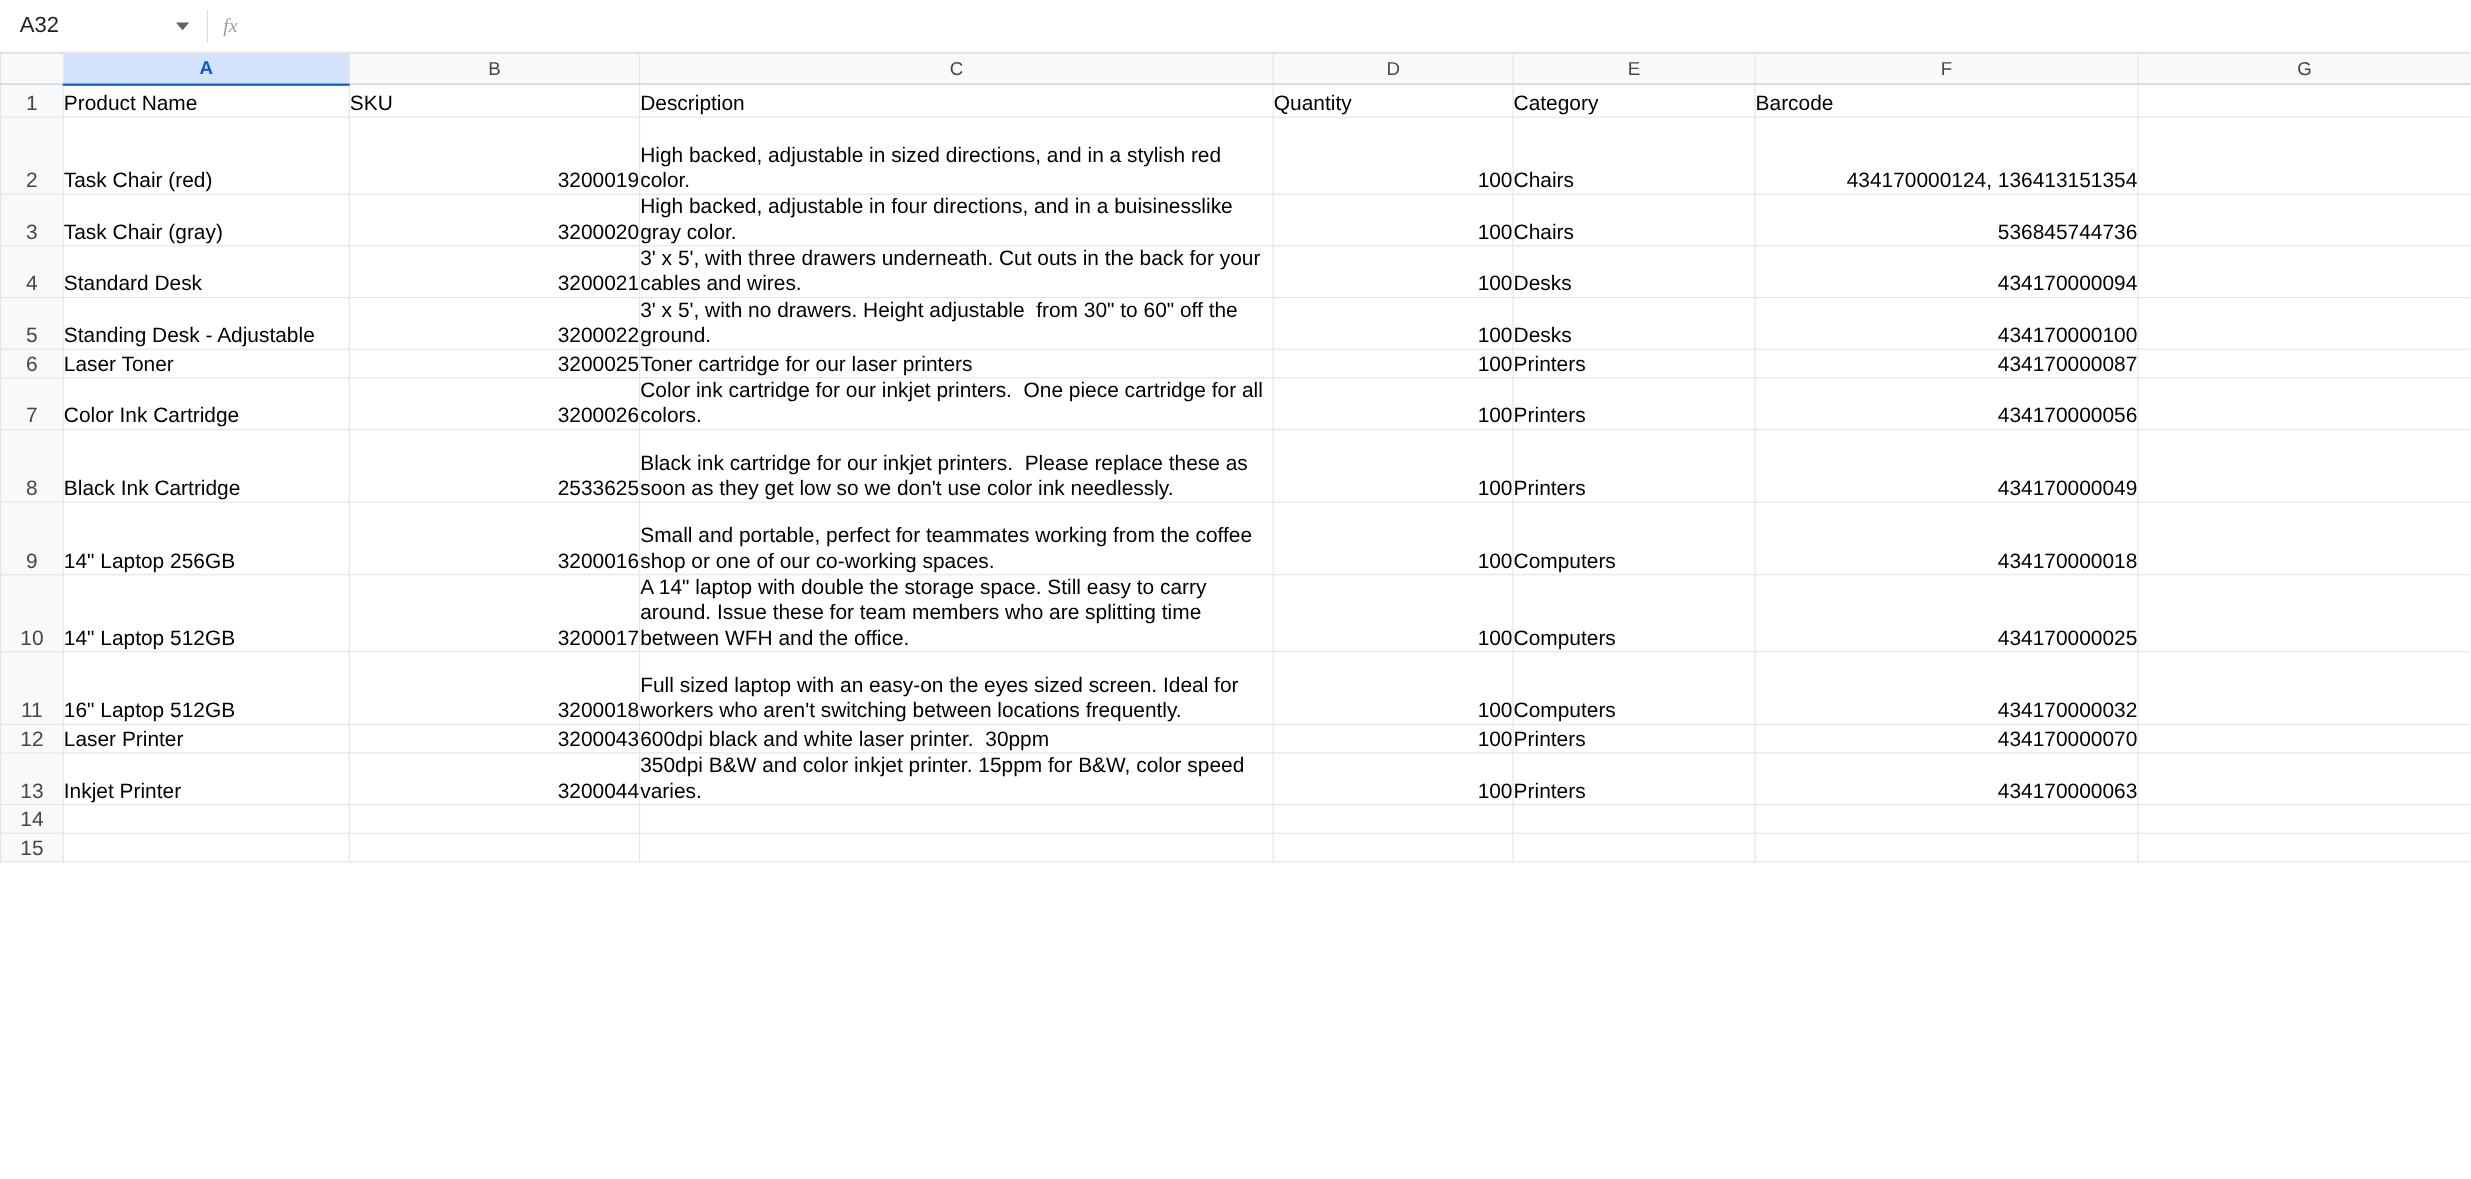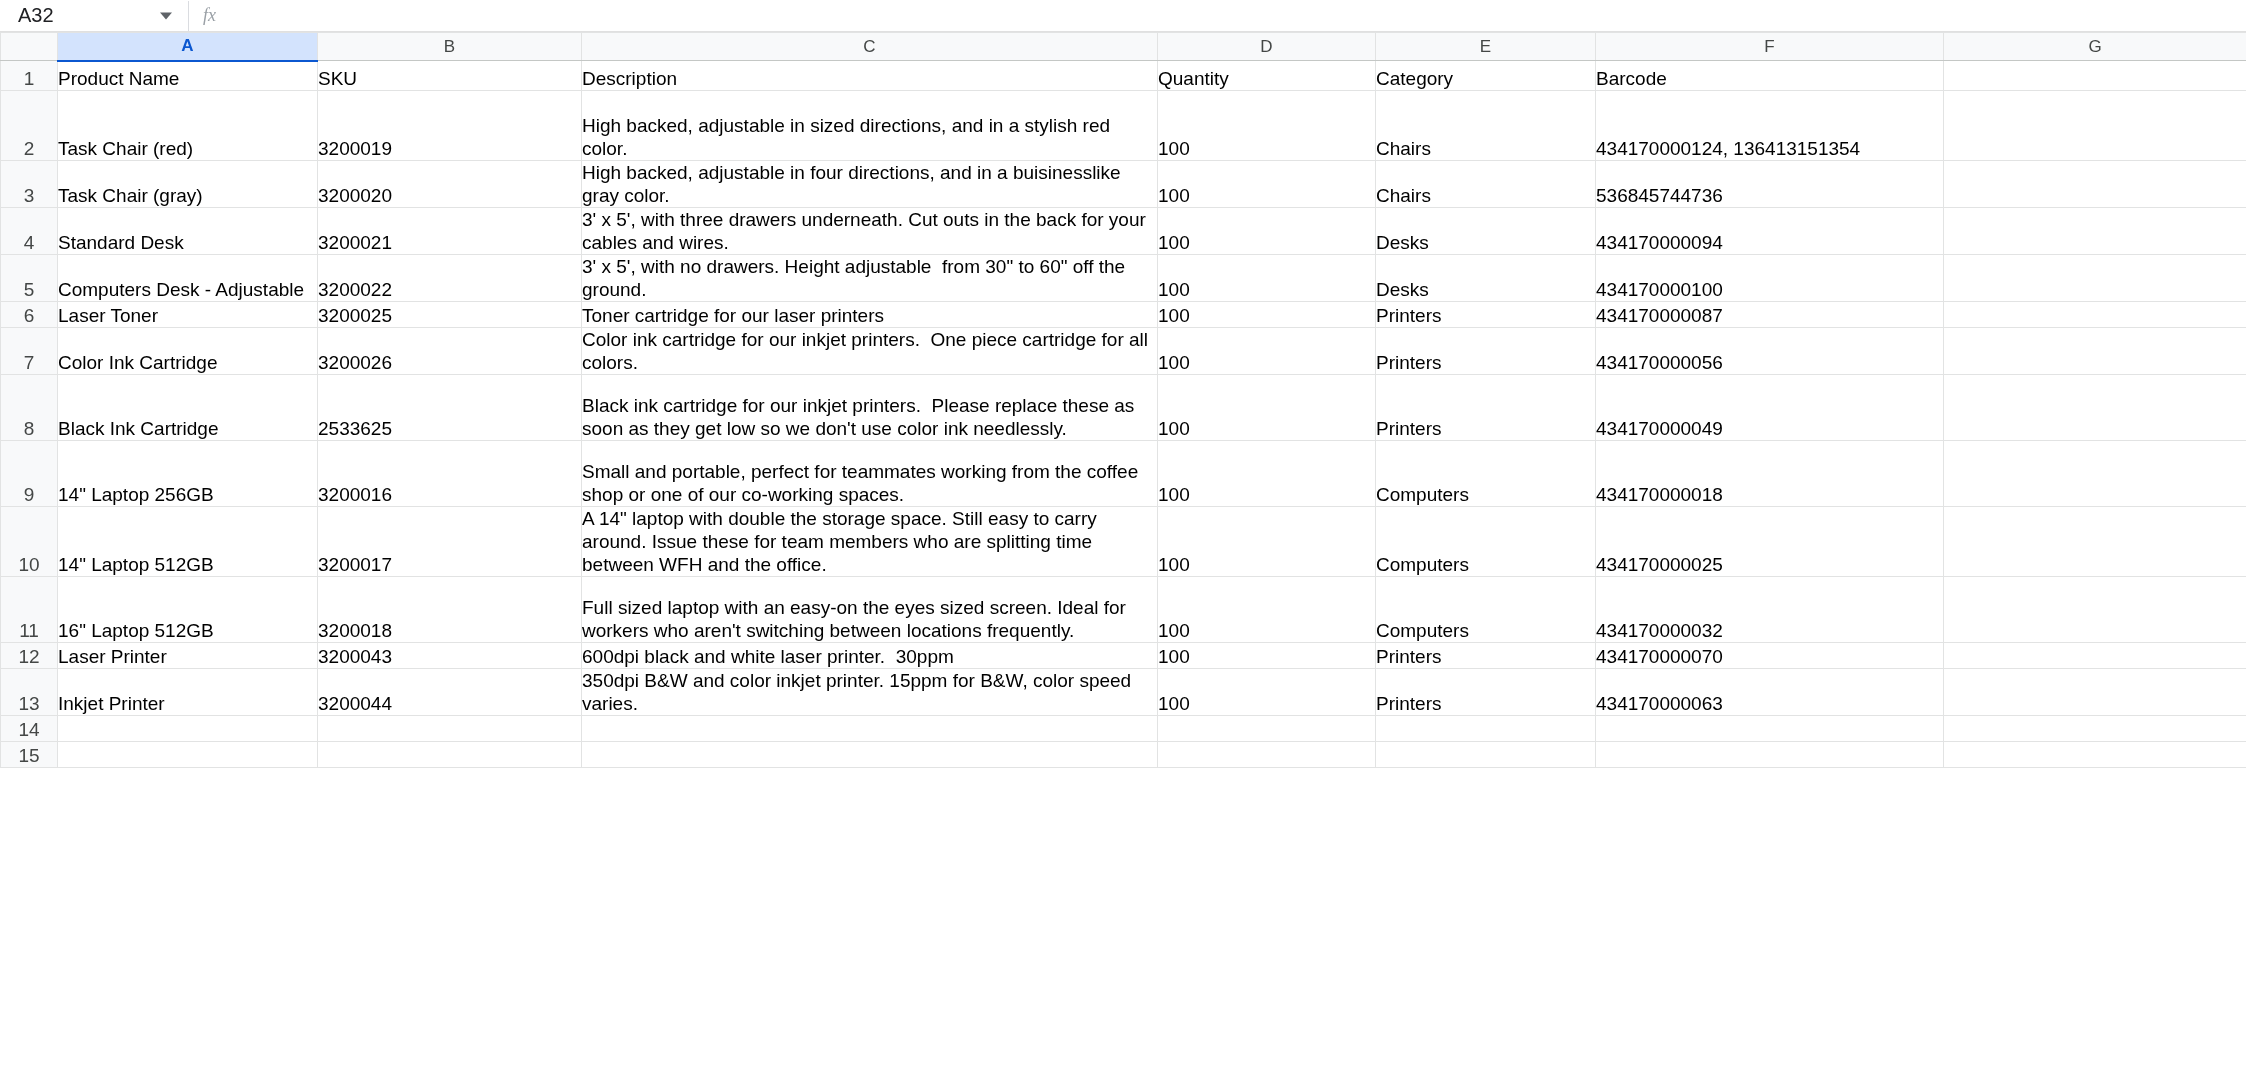--- a/index.html
+++ b/index.html
@@ -12,21 +12,21 @@
   body {
     width: 2246px;
     height: 1072px;
     overflow: hidden;
     color: #000000;
     -webkit-font-smoothing: antialiased;
   }
 
   
   #formula-bar {
-    height: 32px;
+    height: 48px;
     display: flex;
     align-items: center;
     background: #ffffff;
     border-bottom: 1px solid #e0e0e0;
     padding: 0 0 0 10px;
   }
   #namebox {
     width: 172px;
     height: 34px;
     display: flex;
@@ -128,21 +128,21 @@
     border: 1px solid #e2e3e3;
     border-right: 1px solid #c4c7c5;
   }
 
   td.cell {
     padding: 2px 6px 4px 6px;
     line-height: 23px;
     white-space: pre-wrap;
     word-wrap: break-word;
   }
-  td.num { text-align: left; }
+  td.num { text-align: right; }
   td.txt { text-align: left; }
 
   
   col.c-rh { width: 57px; }
   col.c-a  { width: 260px; }
   col.c-b  { width: 264px; }
   col.c-c  { width: 576px; }
   col.c-d  { width: 218px; }
   col.c-e  { width: 220px; }
   col.c-f  { width: 348px; }
@@ -221,21 +221,21 @@
           <td class="cell txt">Standard Desk</td>
           <td class="cell num">3200021</td>
           <td class="cell txt">3' x 5', with three drawers underneath. Cut outs in the back for your cables and wires.</td>
           <td class="cell num">100</td>
           <td class="cell txt">Desks</td>
           <td class="cell num">434170000094</td>
           <td class="cell txt"></td>
         </tr>
         <tr style="height: 47px;">
           <td class="rowhdr">5</td>
-          <td class="cell txt">Computers Desk - Adjustable</td>
+          <td class="cell txt">Standing Desk - Adjustable</td>
           <td class="cell num">3200022</td>
           <td class="cell txt">3' x 5', with no drawers. Height adjustable  from 30" to 60" off the ground.</td>
           <td class="cell num">100</td>
           <td class="cell txt">Desks</td>
           <td class="cell num">434170000100</td>
           <td class="cell txt"></td>
         </tr>
         <tr style="height: 26px;">
           <td class="rowhdr">6</td>
           <td class="cell txt">Laser Toner</td>

